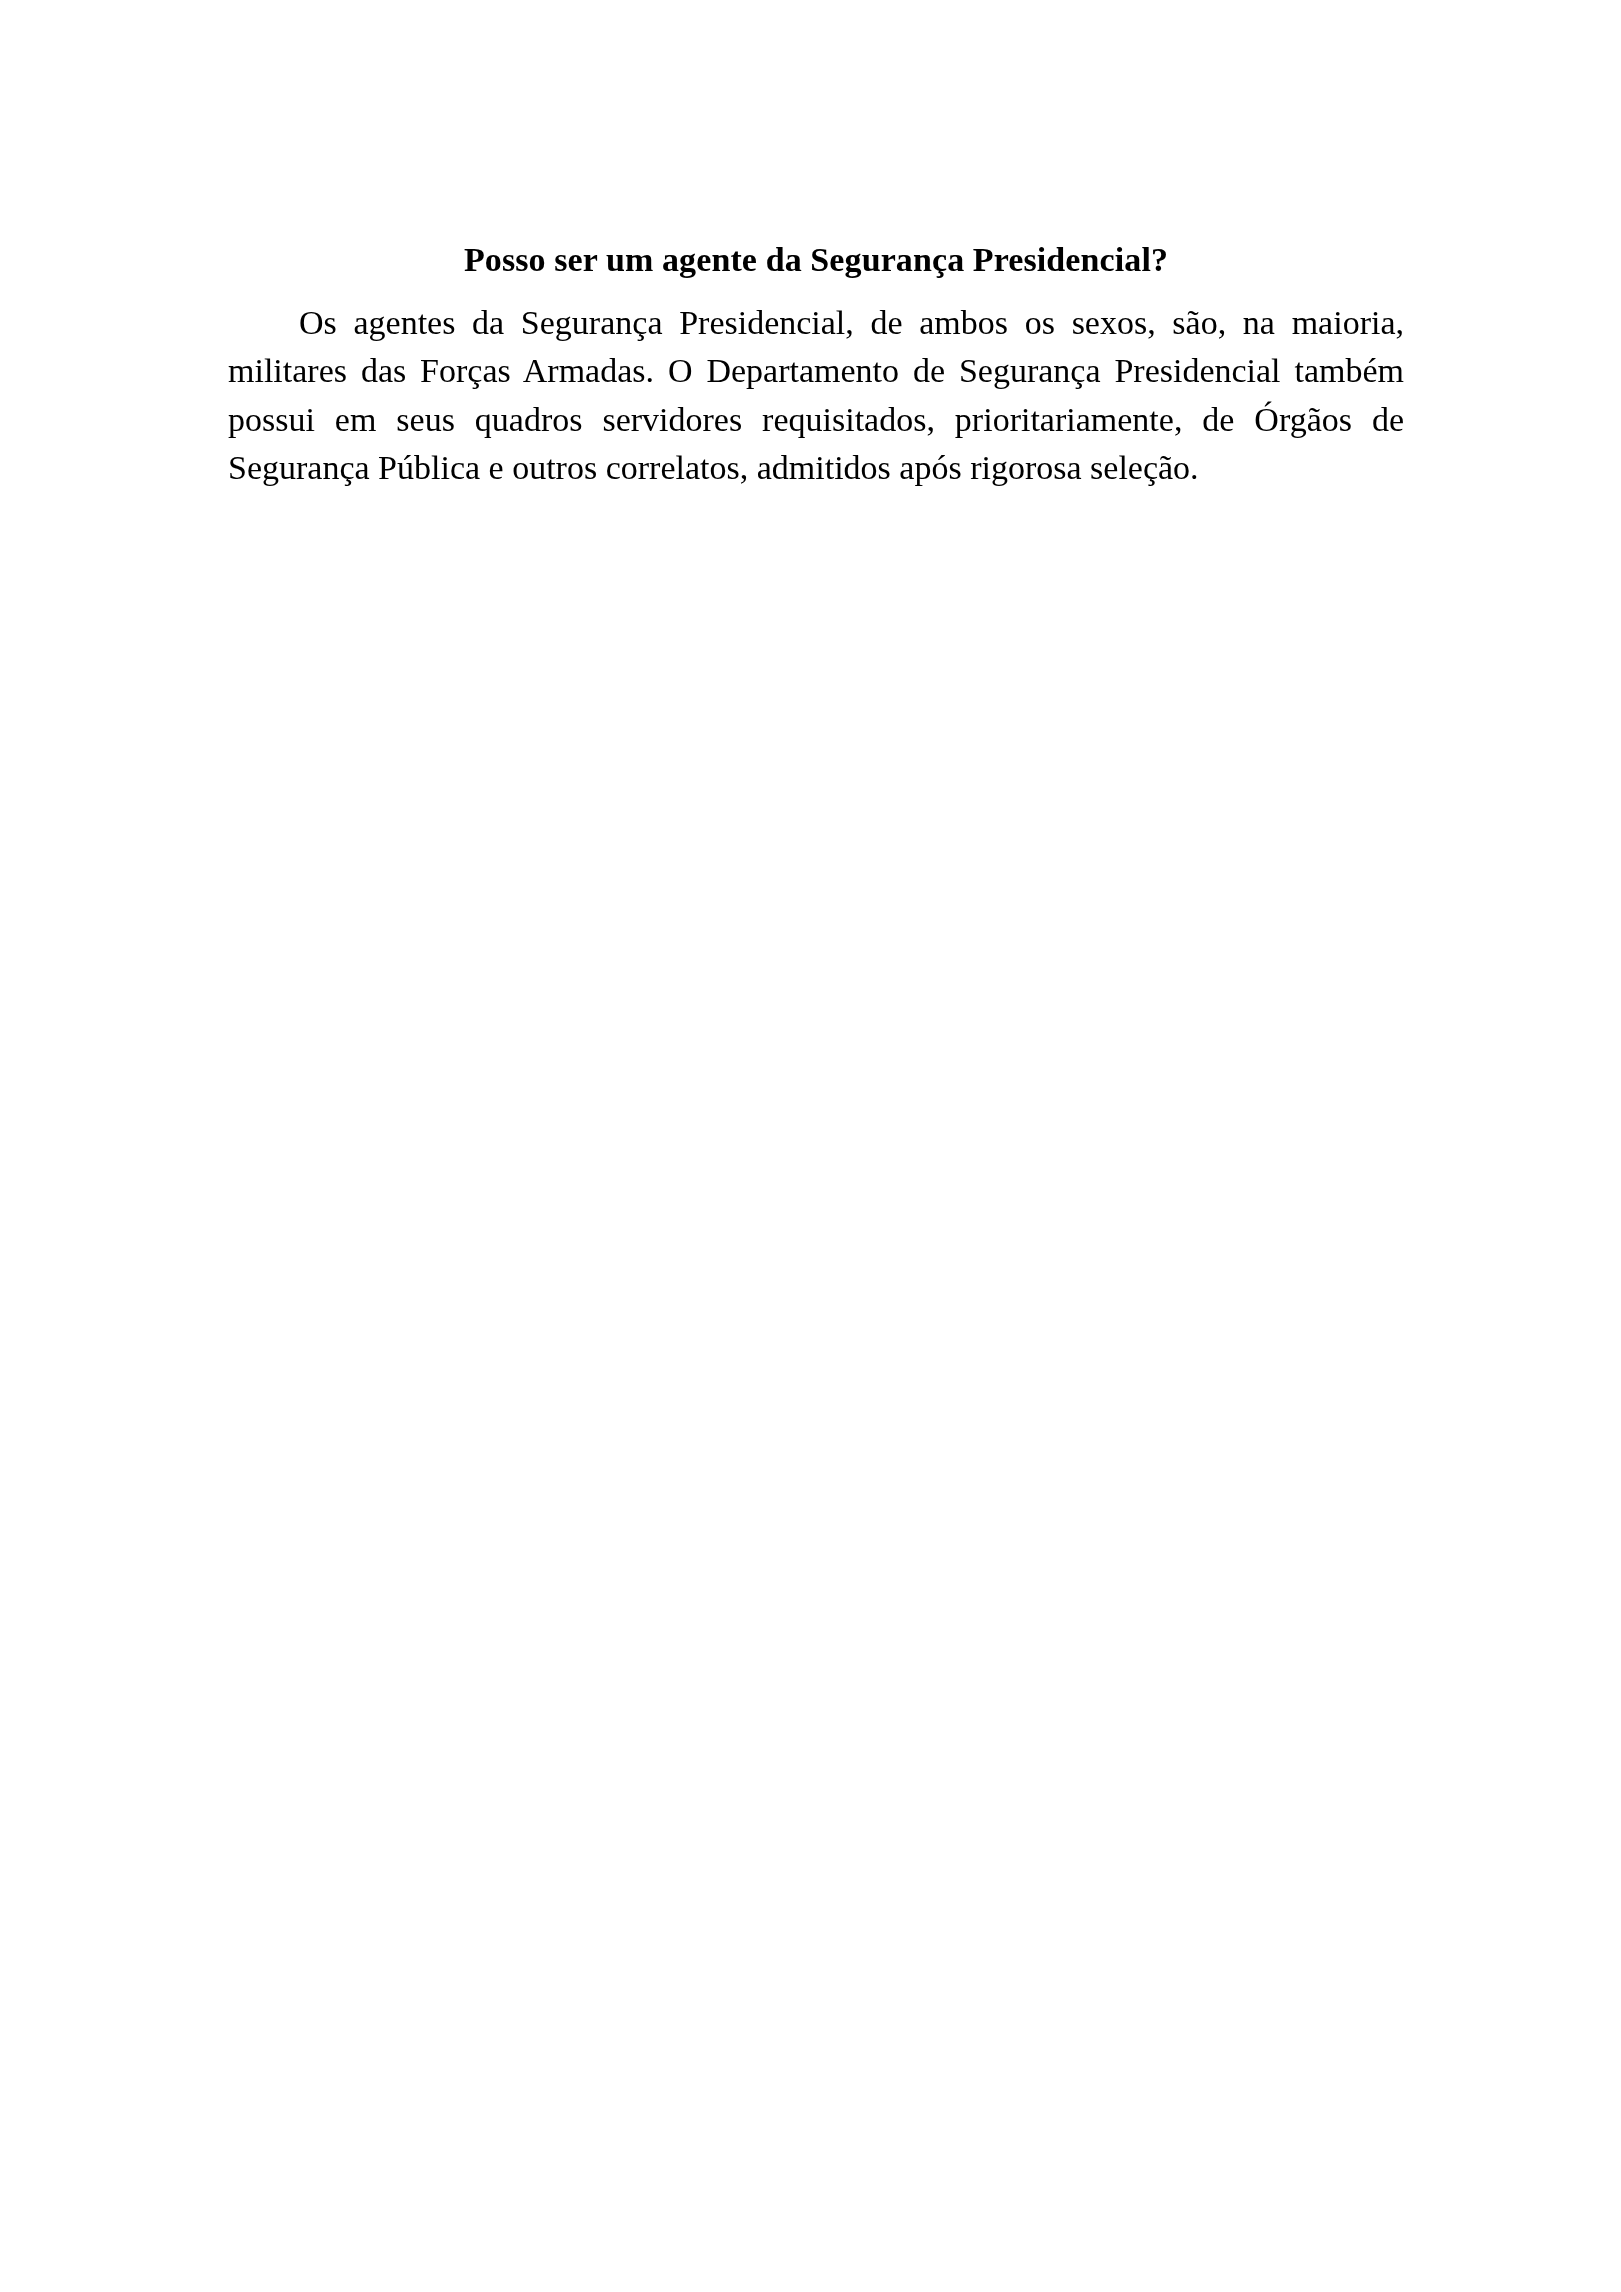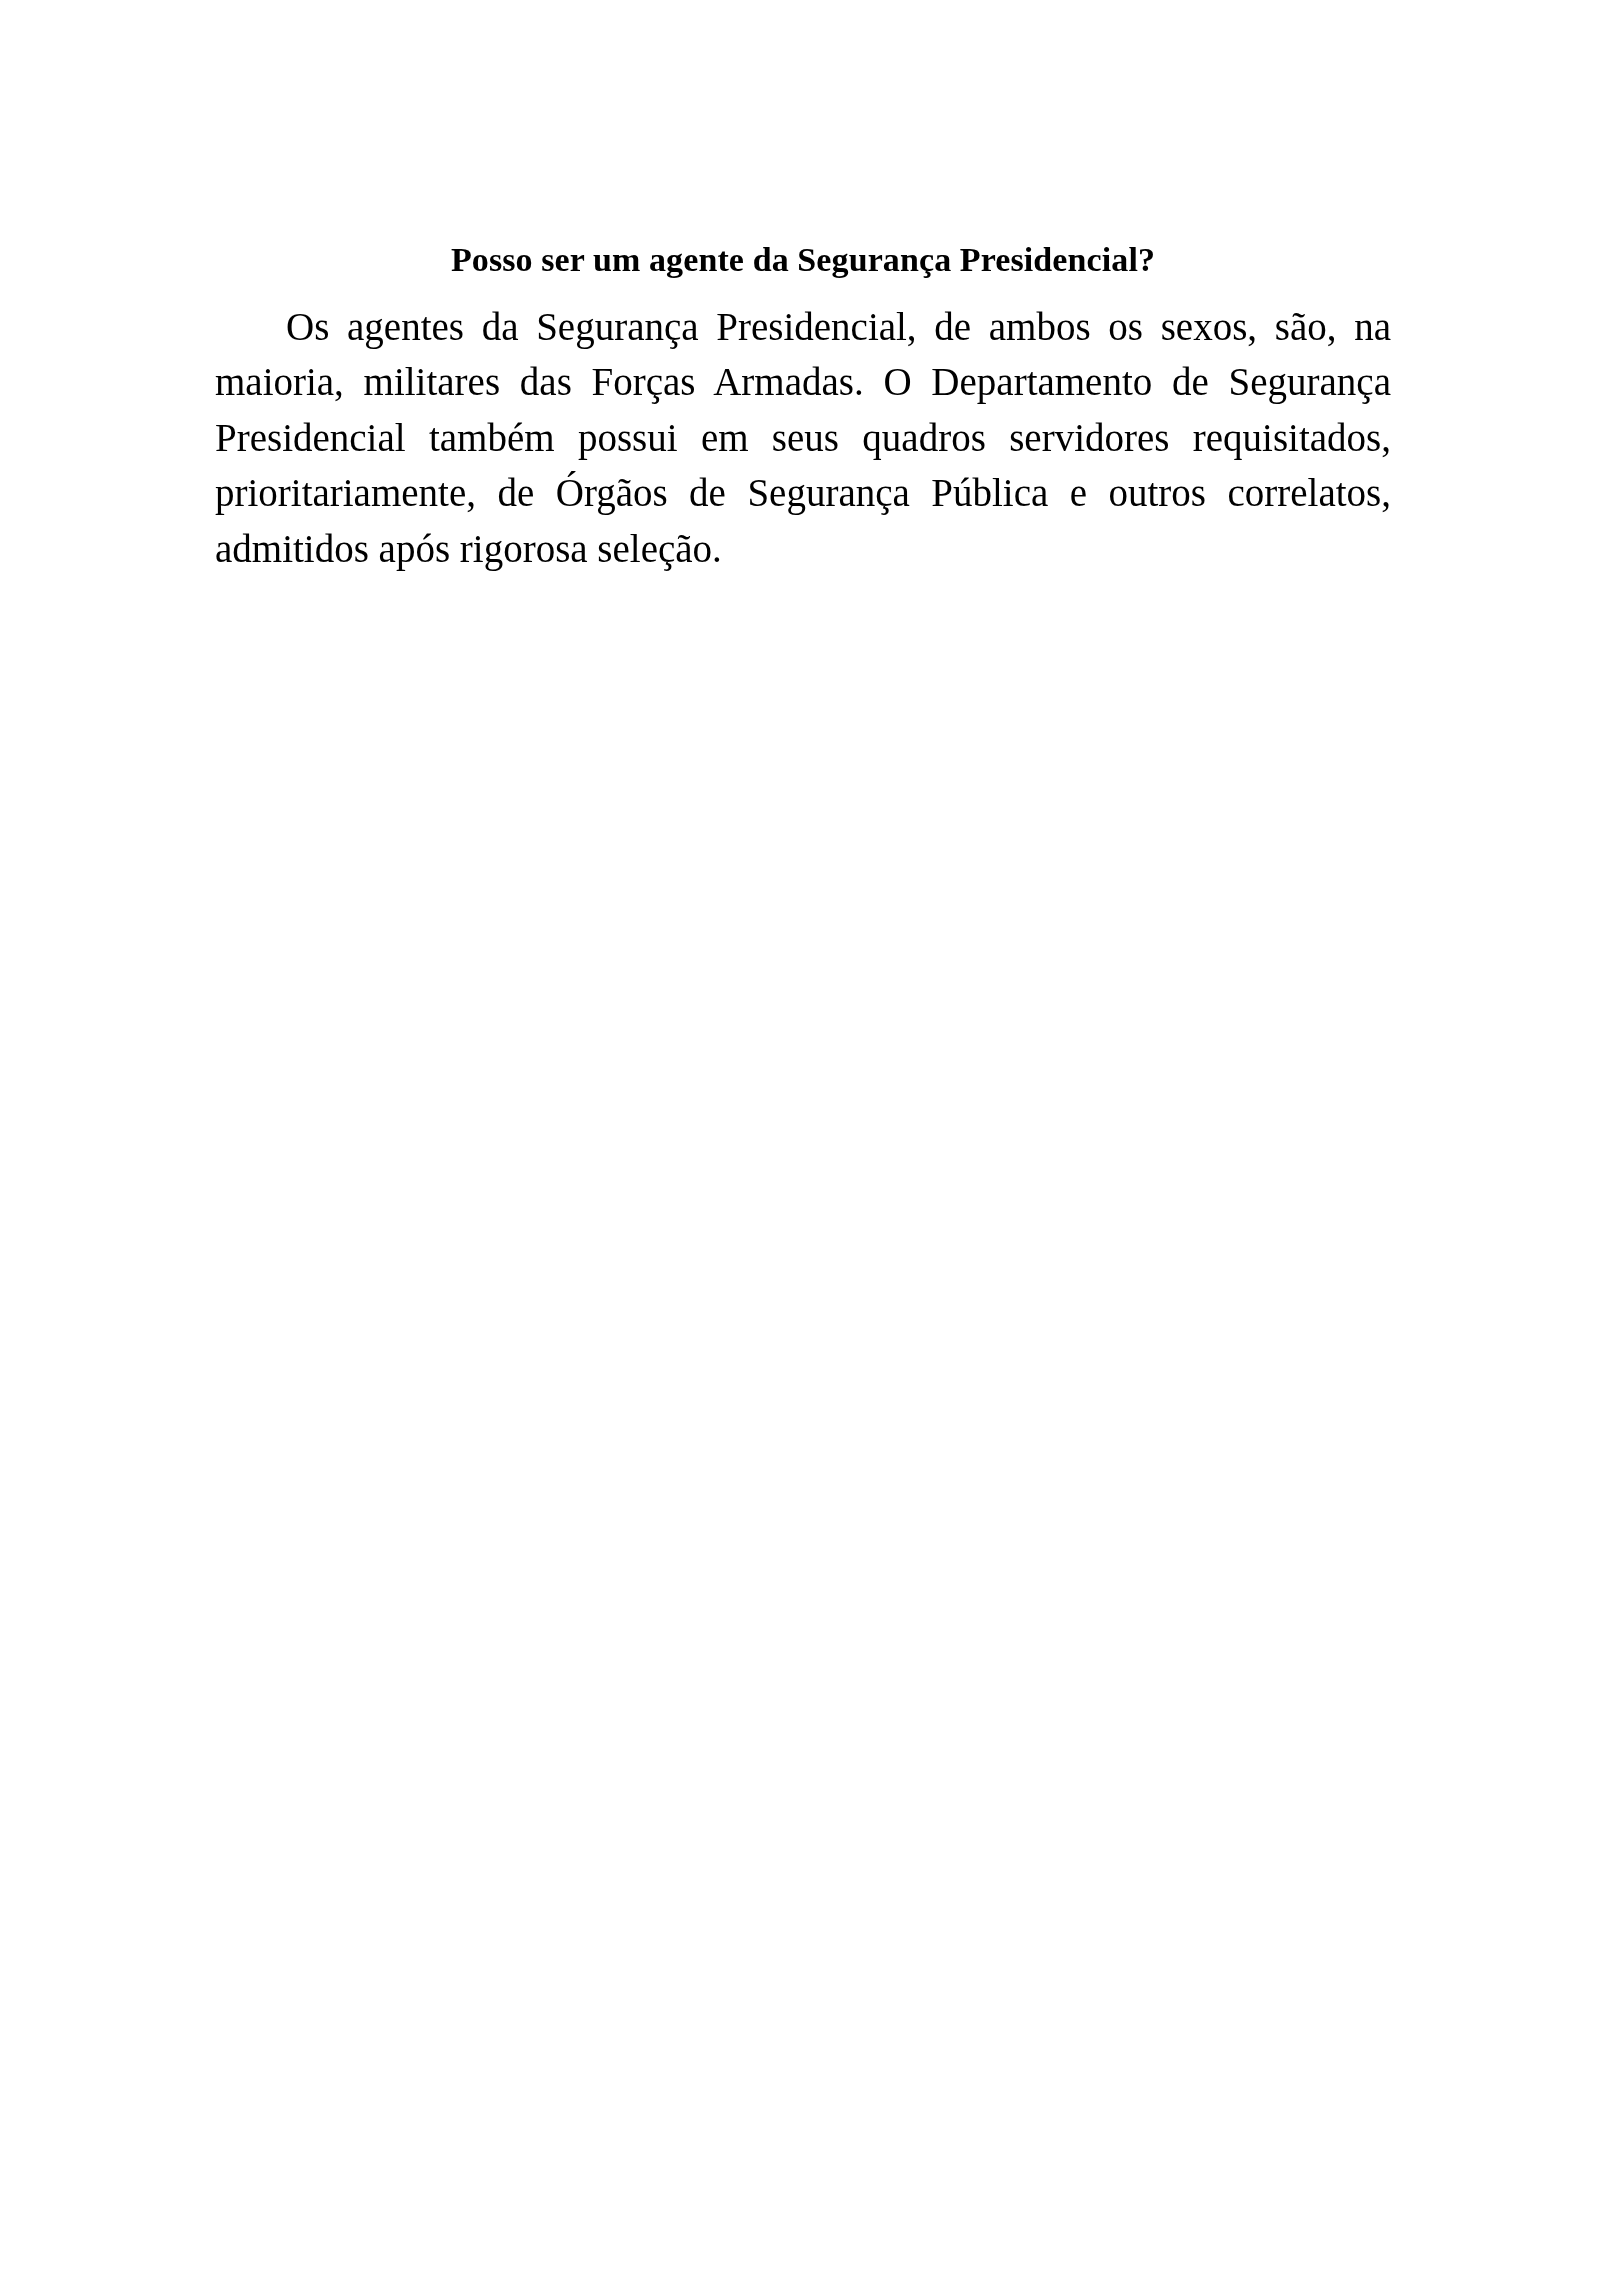--- a/index.html
+++ b/index.html
@@ -16,36 +16,36 @@
   }
   .page {
     position: relative;
     width: 1621px;
     height: 2293px;
     background: #ffffff;
     box-sizing: border-box;
   }
   .content {
     position: absolute;
-    left: 215px;
+    left: 228px;
     top: 238px;
     width: 1176px;
   }
   .doc-heading {
     font-family: "Liberation Serif", serif;
     font-weight: bold;
     font-size: 34px;
     line-height: 1.28;
     text-align: center;
     margin: 0 0 17.6px 0;
     letter-spacing: 0.1px;
   }
   .doc-paragraph {
     font-family: "Liberation Serif", serif;
-    font-size: 39px;
+    font-size: 34px;
     line-height: 1.42;
     text-align: justify;
     text-justify: inter-word;
     margin: 0;
     text-indent: 71px;
     hyphens: none;
   }
 </style>
 </head>
 <body>

